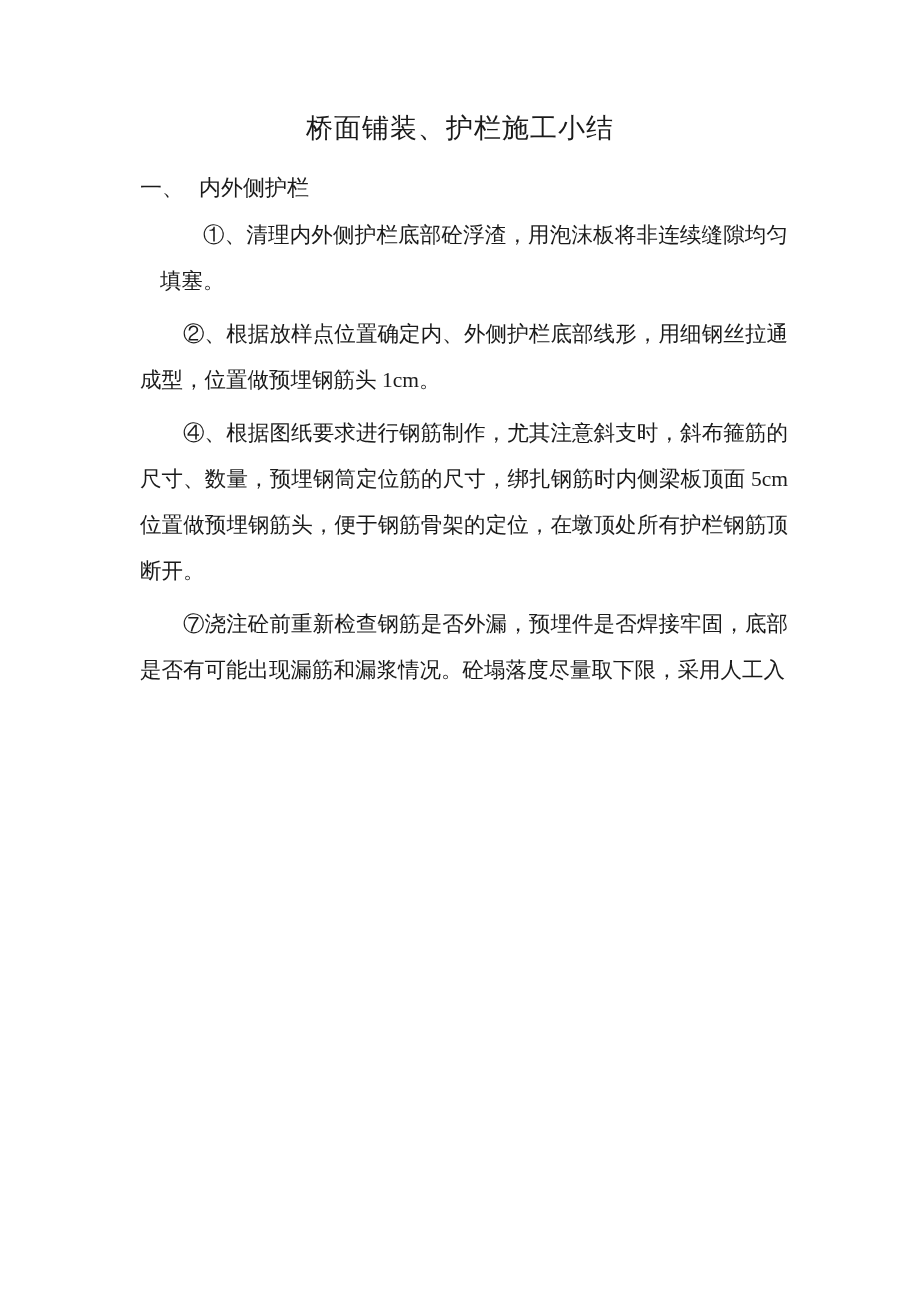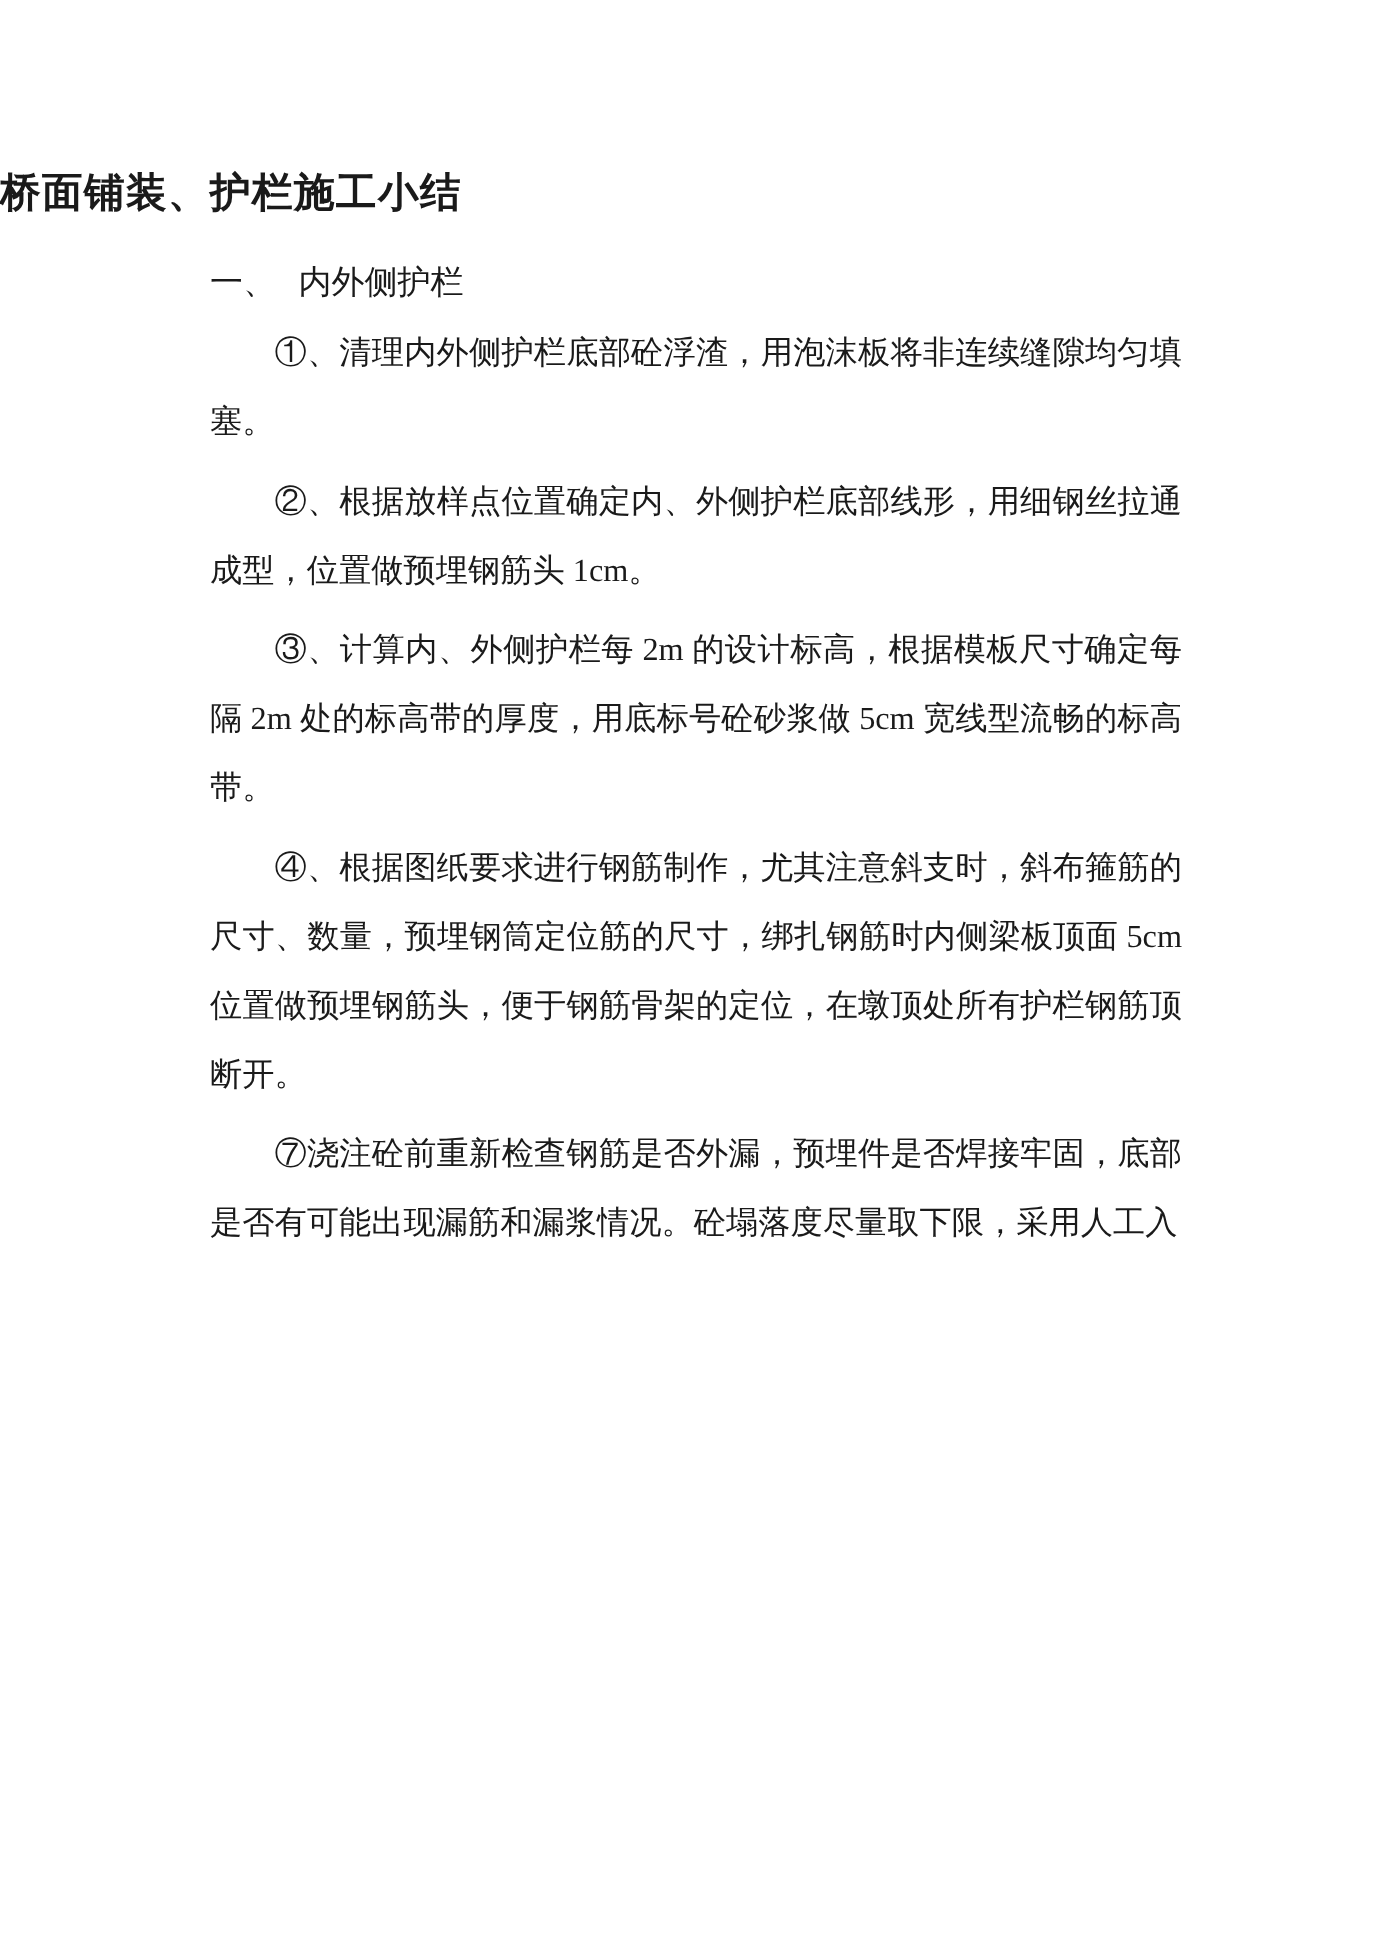--- a/index.html
+++ b/index.html
@@ -13,23 +13,23 @@
     width: 920px;
     height: 1302px;
     background: #ffffff;
     overflow: hidden;
     font-family: "Liberation Serif", "DejaVu Serif", serif;
     color: #1a1a1a;
   }
   .doc-title {
     margin: 0;
     padding-top: 108px;
-    text-align: left;
+    text-align: center;
     font-size: 27px;
-    font-weight: 700;
+    font-weight: 400;
     letter-spacing: 1px;
     line-height: 40px;
     color: #1a1a1a;
   }
   .content {
     margin-left: 140px;
     margin-right: 132px;
   }
   .section-heading {
     margin-top: 24px;
@@ -49,40 +49,40 @@
     margin: 0 0 7px 0;
     font-size: 21.5px;
     line-height: 46px;
     text-align: justify;
     text-indent: 43px;
     color: #1a1a1a;
     word-break: break-all;
   }
   .body-para:first-of-type {
     margin-top: 8px;
+    margin-left: 20px;
   }
 </style>
 </head>
 <body>
 
 <div class="page">
 
   <h1 class="doc-title">桥面铺装、护栏施工小结</h1>
 
   <div class="content">
 
     <div class="section-heading">
       <span class="section-number">一、</span><span class="section-title">内外侧护栏</span>
     </div>
 
     <p class="body-para">①、清理内外侧护栏底部砼浮渣，用泡沫板将非连续缝隙均匀填塞。</p>
 
     <p class="body-para">②、根据放样点位置确定内、外侧护栏底部线形，用细钢丝拉通成型，位置做预埋钢筋头 1cm。</p>
 
-    <p class="body-para">③、计算内、外侧护栏每 2m 的设计标高，根据模板尺寸确定每隔 2m 处的标高带的厚度，用底标号砼砂浆做 5cm 宽线型流畅的标高带。</p>
 
     <p class="body-para">④、根据图纸要求进行钢筋制作，尤其注意斜支时，斜布箍筋的尺寸、数量，预埋钢筒定位筋的尺寸，绑扎钢筋时内侧梁板顶面 5cm 位置做预埋钢筋头，便于钢筋骨架的定位，在墩顶处所有护栏钢筋顶断开。</p>
 
 
 
     <p class="body-para">⑦浇注砼前重新检查钢筋是否外漏，预埋件是否焊接牢固，底部是否有可能出现漏筋和漏浆情况。砼塌落度尽量取下限，采用人工入</p>
 
   </div>
 </div>
 

